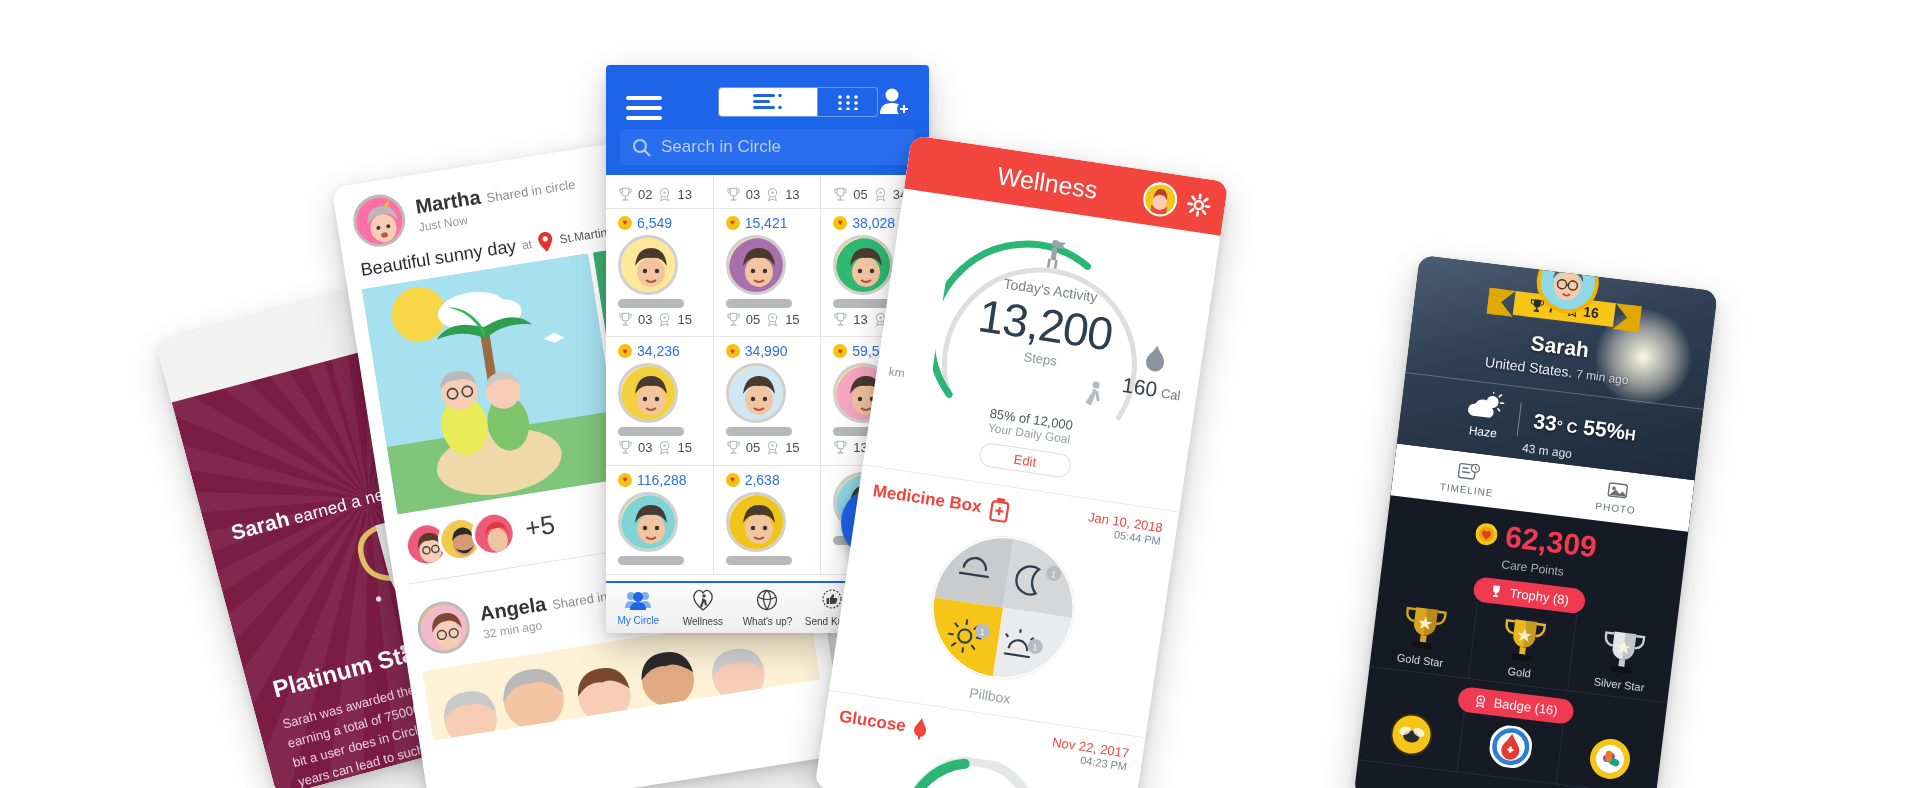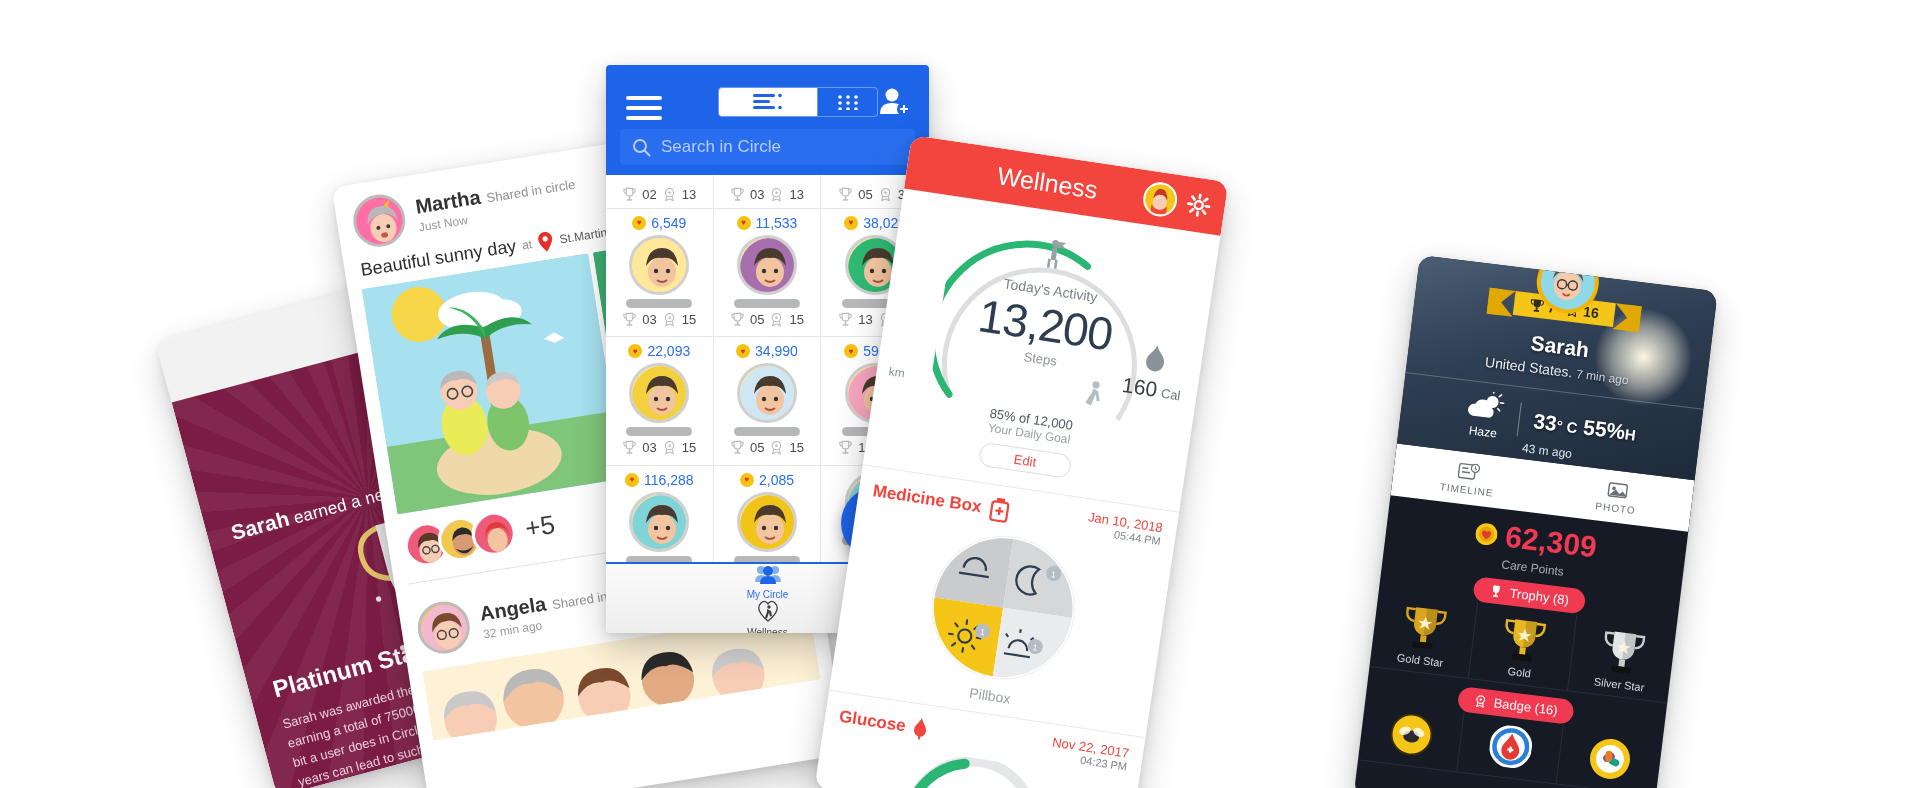--- a/index.html
+++ b/index.html
@@ -76,38 +76,38 @@
   #c-circle .seg2 { position:absolute; left:212px; top:22px; width:60px; height:30px;
       border:1px solid #6b9bf0; border-left:none; border-radius:0 4px 4px 0;
       display:flex; align-items:center; justify-content:center;}
   #c-circle .personicon{ position:absolute; right:18px; top:20px; }
   #c-circle .search { position:absolute; left:14px; top:64px; right:14px; height:36px;
       background:#2a6ef0; border-radius:4px; display:flex; align-items:center; gap:10px; padding:0 12px;}
   #c-circle .search span{ color:#b9cdf7; font-size:17px;}
   #c-circle .grid { position:absolute; top:110px; left:0; right:0; bottom:58px;
       display:grid; grid-template-columns:repeat(3,1fr); background:#fff;}
   #c-circle .cell { border-right:1px solid #e6e6e6; border-bottom:1px solid #e6e6e6;
-      padding:6px 0 4px; display:flex; flex-direction:column; align-items:center; gap:4px;
+      padding:6px 12px 4px; display:flex; flex-direction:column; gap:4px;
       position:relative;}
   #c-circle .cell:nth-child(3n){ border-right:none;}
   #c-circle .pts { display:flex; align-items:center; gap:5px; font-size:14px; color:#2a6ef0;}
   #c-circle .coin{ width:14px; height:14px; border-radius:50%; background:#f5c212;
       display:flex; align-items:center; justify-content:center; font-size:8px; color:#d33;}
   #c-circle .face { width:60px; height:60px; border-radius:50%; border:3px solid #d0d0d0;
       overflow:hidden; background:#ffe89a;}
   #c-circle .nbar { width:66px; height:9px; border-radius:5px; background:#b6b8ba;}
   #c-circle .tr { display:flex; align-items:center; gap:5px; font-size:13px; color:#4a4a4a;}
   #c-circle .tr svg{ opacity:.6;}
   #c-circle .fab { position:absolute; right:16px; bottom:74px; width:72px; height:72px;
       border-radius:50%; background:#1d64e8; box-shadow:0 5px 14px rgba(0,0,0,.3);
       display:flex; align-items:center; justify-content:center; color:#fff; font-size:40px;
       font-weight:300; line-height:1;}
-  #c-circle .nav { position:absolute; left:0; right:0; bottom:0; height:71px;
+  #c-circle .nav { position:absolute; left:0; right:0; bottom:0; height:52px;
       background:linear-gradient(#fbfbfb,#eeeeee); border-top:2px solid #1d64e8;
-      display:flex;flex-direction:column; }
+      display:flex; }
   #c-circle .nv { flex:1; display:flex; flex-direction:column; align-items:center;
       justify-content:center; gap:3px; font-size:10px; color:#3f3f3f;}
   #c-circle .nv.active{ color:#2a6ef0;}
 
   
   #c-well { left: 912px; top: 135px; width: 320px; height: 660px;
             transform: rotate(8.5deg); transform-origin: 0 0;}
   #c-well .hdr { height:54px; background:#f1453d; display:flex; align-items:center;
       padding:0 14px; gap:10px;}
   #c-well .hdr .t{ color:#fff; font-size:25px; flex:1; text-align:center; padding-left:40px;}
@@ -499,21 +499,21 @@
               <circle cx="8" cy="6" r="4.4" fill="none" stroke="#8a8f94" stroke-width="1.2"></circle>
               <circle cx="8" cy="6" r="1.3" fill="#8a8f94"></circle>
               <path d="M5 10 L4 14.5 L8 12.8 L12 14.5 L11 10" fill="none" stroke="#8a8f94" stroke-width="1.1"></path>
             </svg>
             <span>15</span>
           </div>
         </div>
         <div class="cell">
           <div class="pts">
             <span class="coin">♥</span>
-            <span>11,533</span>
+            <span>15,421</span>
           </div>
           <div class="face"><svg viewBox="0 0 60 60" width="60" height="60">
               <circle cx="30" cy="30" r="30" fill="#a86fae"></circle>
               <ellipse cx="30" cy="34" rx="14" ry="15" fill="#f3c4a0"></ellipse>
               <path d="M14 28 Q16 10 30 10 Q44 10 46 28 Q40 18 30 20 Q20 18 14 28Z" fill="#4a3a2e"></path>
               <circle cx="24" cy="33" r="2.2" fill="#333"></circle>
               <circle cx="36" cy="33" r="2.2" fill="#333"></circle>
               <path d="M25 42 Q30 46 35 42" stroke="#a4553f" stroke-width="2" fill="none"></path>
             </svg></div>
           <div class="nbar"></div>
@@ -559,21 +559,21 @@
               <circle cx="8" cy="6" r="4.4" fill="none" stroke="#8a8f94" stroke-width="1.2"></circle>
               <circle cx="8" cy="6" r="1.3" fill="#8a8f94"></circle>
               <path d="M5 10 L4 14.5 L8 12.8 L12 14.5 L11 10" fill="none" stroke="#8a8f94" stroke-width="1.1"></path>
             </svg>
             <span>25</span>
           </div>
         </div>
         <div class="cell">
           <div class="pts">
             <span class="coin">♥</span>
-            <span>22,093</span>
+            <span>34,236</span>
           </div>
           <div class="face"><svg viewBox="0 0 60 60" width="60" height="60">
               <circle cx="30" cy="30" r="30" fill="#f3d03e"></circle>
               <ellipse cx="30" cy="34" rx="14" ry="15" fill="#f3c4a0"></ellipse>
               <path d="M14 28 Q16 10 30 10 Q44 10 46 28 Q40 18 30 20 Q20 18 14 28Z" fill="#4a3a2e"></path>
               <circle cx="24" cy="33" r="2.2" fill="#333"></circle>
               <circle cx="36" cy="33" r="2.2" fill="#333"></circle>
               <path d="M25 42 Q30 46 35 42" stroke="#a4553f" stroke-width="2" fill="none"></path>
             </svg></div>
           <div class="nbar"></div>
@@ -664,21 +664,21 @@
               <path d="M14 28 Q16 10 30 10 Q44 10 46 28 Q40 18 30 20 Q20 18 14 28Z" fill="#4a3a2e"></path>
               <circle cx="24" cy="33" r="2.2" fill="#333"></circle>
               <circle cx="36" cy="33" r="2.2" fill="#333"></circle>
               <path d="M25 42 Q30 46 35 42" stroke="#a4553f" stroke-width="2" fill="none"></path>
             </svg></div>
           <div class="nbar"></div>
         </div>
         <div class="cell">
           <div class="pts">
             <span class="coin">♥</span>
-            <span>2,085</span>
+            <span>2,638</span>
           </div>
           <div class="face"><svg viewBox="0 0 60 60" width="60" height="60">
               <circle cx="30" cy="30" r="30" fill="#f0c419"></circle>
               <ellipse cx="30" cy="34" rx="14" ry="15" fill="#f3c4a0"></ellipse>
               <path d="M14 28 Q16 10 30 10 Q44 10 46 28 Q40 18 30 20 Q20 18 14 28Z" fill="#4a3a2e"></path>
               <circle cx="24" cy="33" r="2.2" fill="#333"></circle>
               <circle cx="36" cy="33" r="2.2" fill="#333"></circle>
               <path d="M25 42 Q30 46 35 42" stroke="#a4553f" stroke-width="2" fill="none"></path>
             </svg></div>
           <div class="nbar"></div>

